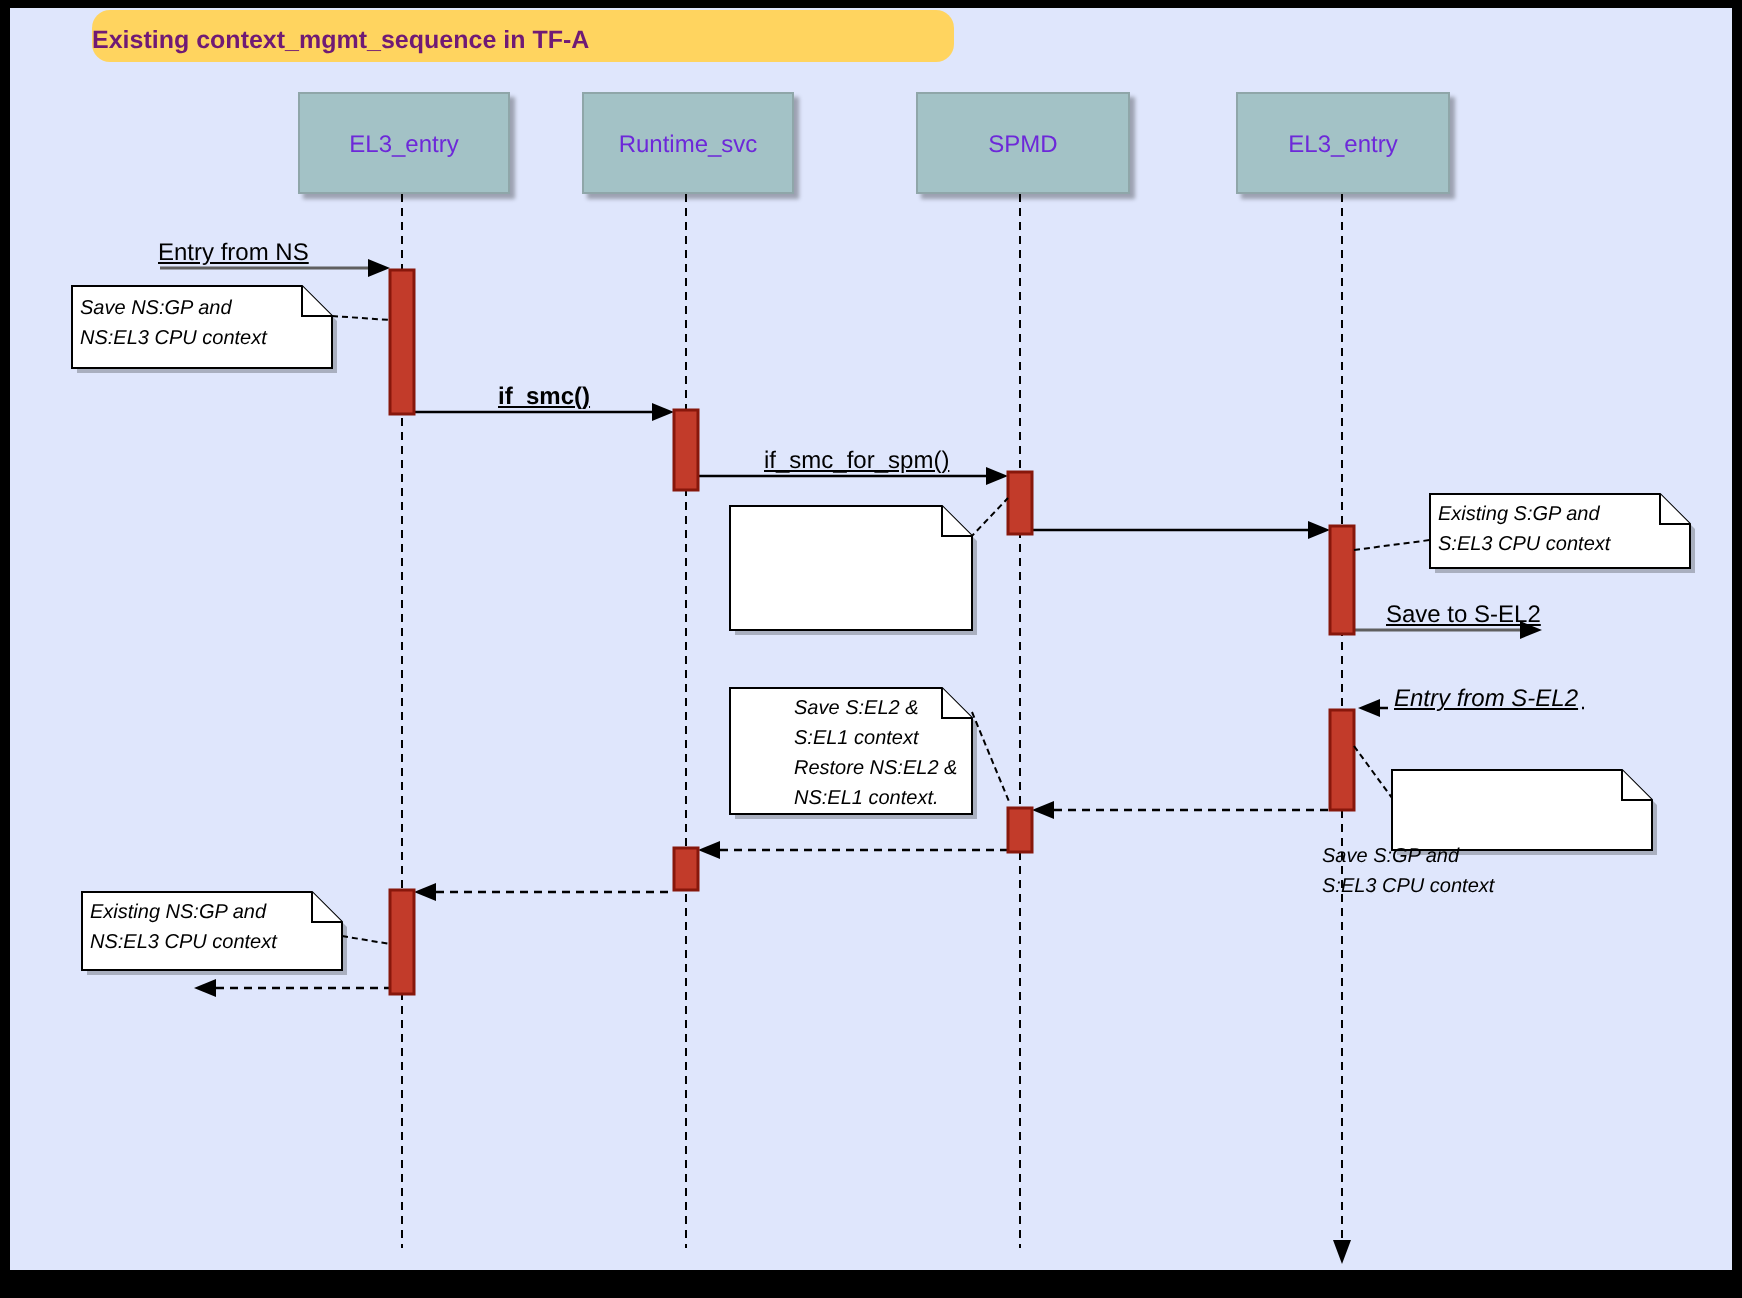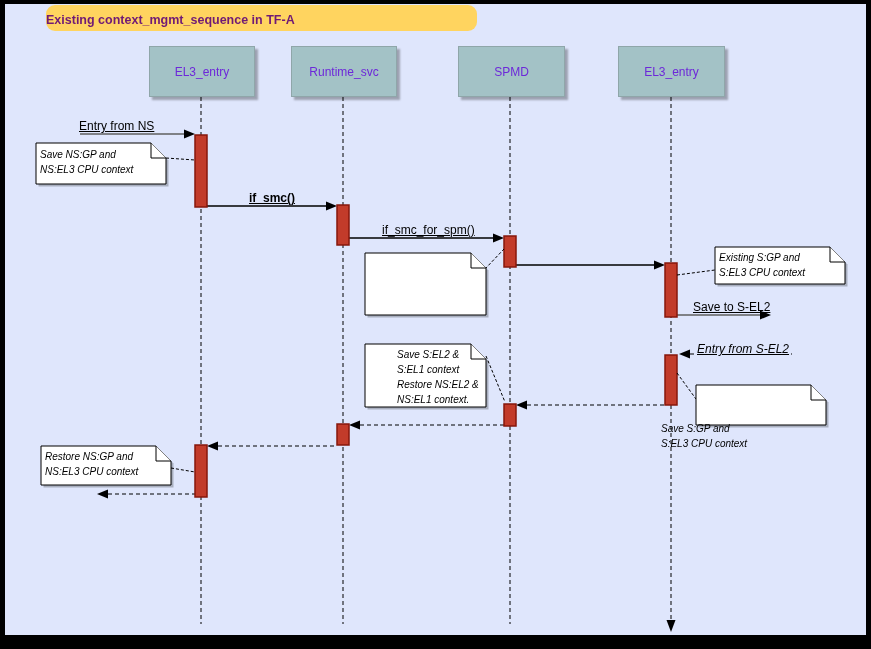--- a/index.html
+++ b/index.html
@@ -165,16 +165,16 @@
   <div class="note-text" style="left:35px;top:143px;width:122px;">Save NS:GP and
 NS:EL3 CPU context</div>
   <div class="note-text" style="left:714px;top:246px;width:122px;">Existing S:GP and
 S:EL3 CPU context</div>
   <div class="note-text" style="left:364px;top:343px;width:113px;margin-left:28px;">Save S:EL2 &amp;
 S:EL1 context
 Restore NS:EL2 &amp;
 NS:EL1 context.</div>
   <div class="note-text" style="left:656px;top:385px;width:122px;margin-top:32px;">Save S:GP and
 S:EL3 CPU context</div>
-  <div class="note-text" style="left:40px;top:445px;width:124px;">Restore NS:GP and
+  <div class="note-text" style="left:40px;top:445px;width:124px;">Existing NS:GP and
 NS:EL3 CPU context</div>
 
 </div>
 
 </body></html>

